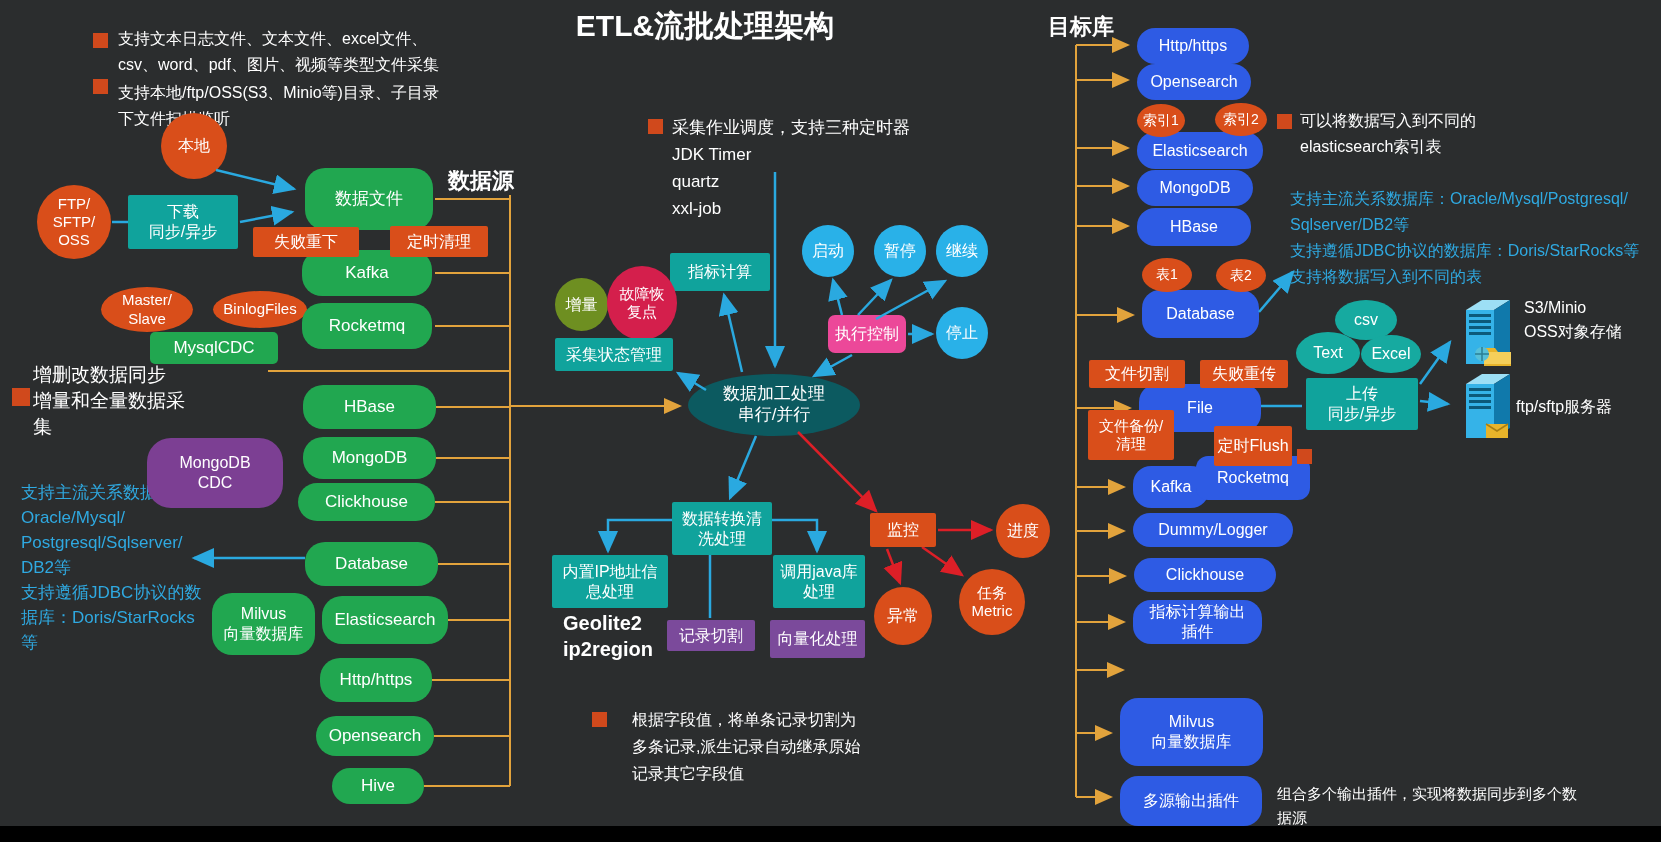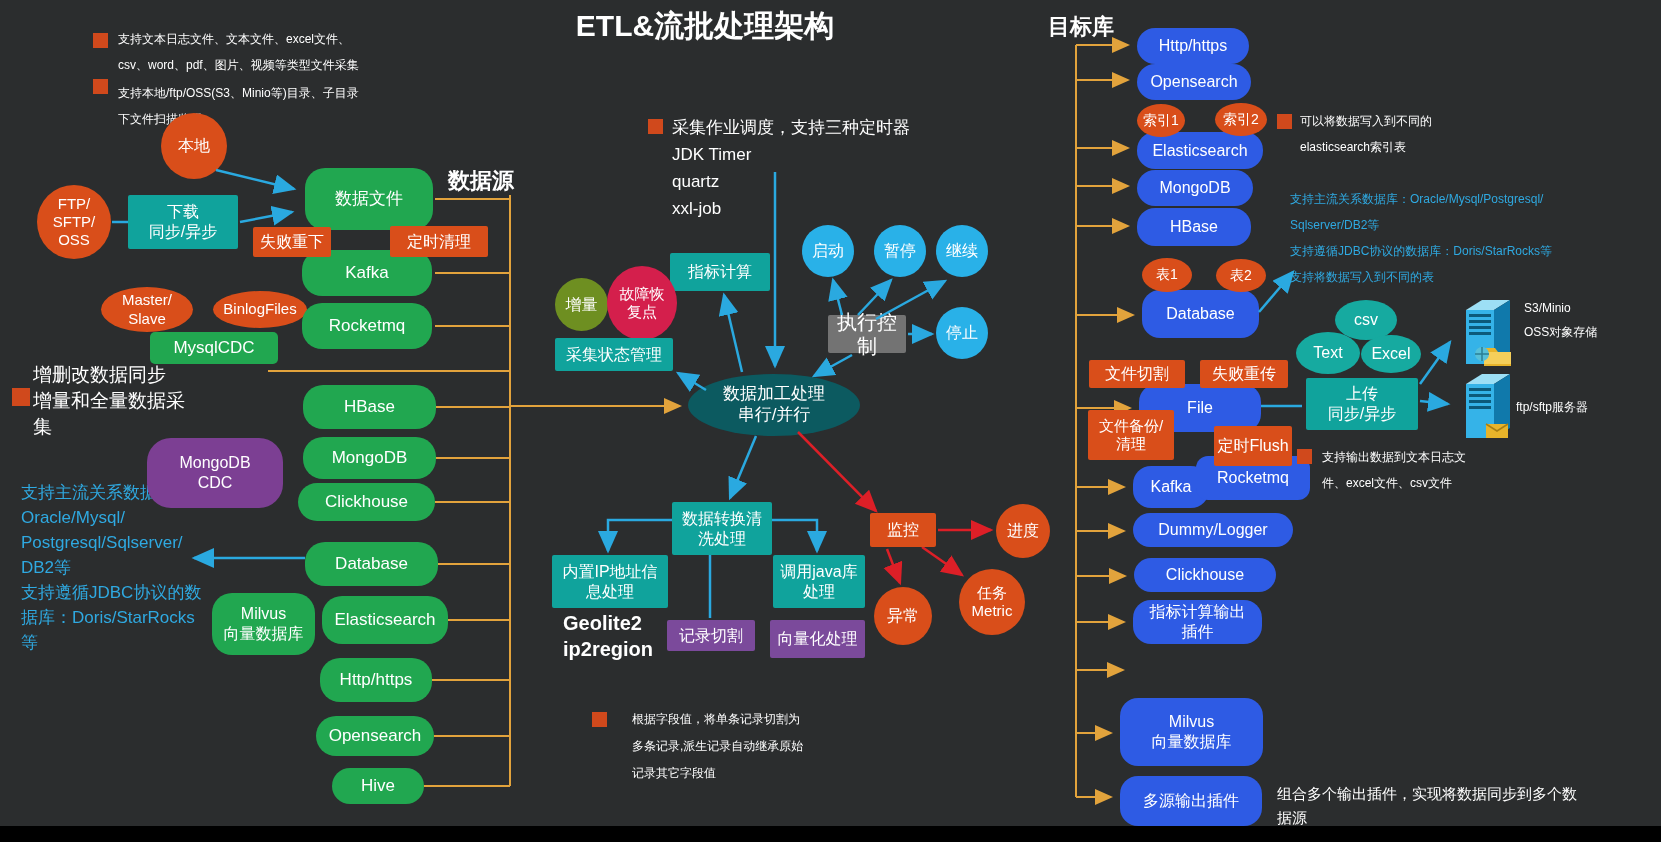--- a/index.html
+++ b/index.html
@@ -11,26 +11,26 @@
   .grnbox{background:#21a750;border-radius:5px;font-size:17px;}
   .org{background:#d94e1a;border-radius:2px;font-size:16px;z-index:5;}
   .orgc{background:#d94e1a;border-radius:50%;font-size:16px;}
   .orge{background:#d94e1a;border-radius:50%;font-size:15px;}
   .teal{background:#10a39c;border-radius:2px;font-size:16px;}
   .tealc{background:#16aaa0;border-radius:50%;font-size:16px;}
   .dkteal{background:#0c5a60;border-radius:50%;font-size:17px;}
   .olv{background:#6e8f21;border-radius:50%;font-size:16px;}
   .crim{background:#d41f4c;border-radius:50%;}
   .lblue{background:#29b1e8;border-radius:50%;font-size:16px;}
-  .lbluebox{background:#737373;border-radius:2px;font-size:20px;}
+  .lbluebox{background:#ec4899;border-radius:7px;font-size:16px;}
   .pur{background:#7b4a9b;border-radius:2px;font-size:16px;}
   .purb{background:#7c3f93;border-radius:24px;font-size:16px;}
   .blu{background:#2e5be4;border-radius:18px;font-size:16px;}
   .blubox{background:#2e5be4;border-radius:12px;font-size:16px;z-index:4;}
-  .note{position:absolute;color:#fff;white-space:pre-line;font-size:12px;line-height:26px;}
+  .note{position:absolute;color:#fff;white-space:pre-line;font-size:16px;line-height:26px;}
   .bnote{color:#2fa9e1;}
   .sq{position:absolute;width:15px;height:15px;background:#d0491c;z-index:6;}
   .hlabel{position:absolute;color:#fff;font-weight:bold;font-size:22px;}
   #title{position:absolute;left:480px;top:6px;width:450px;text-align:center;color:#fff;
          font-size:30px;font-weight:bold;}
   .overlay{position:absolute;left:0;top:0;z-index:1;}
   .server{position:absolute;z-index:3;}
   #botbar{position:absolute;left:0;top:826px;width:1661px;height:16px;background:#000;}
 </style>
 </head>
@@ -137,21 +137,21 @@
 据库：Doris/StarRocks
 等</div>
 
   <div class="n orgc" style="left:161px;top:113px;width:66px;height:66px">本地</div>
   <div class="n orgc" style="left:37px;top:185px;width:74px;height:74px;font-size:15px">FTP/
 SFTP/
 OSS</div>
   <div class="n teal" style="left:128px;top:195px;width:110px;height:54px">下载
 同步/异步</div>
   <div class="n grn" style="left:305px;top:168px;width:128px;height:62px">数据文件</div>
-  <div class="n org" style="left:253px;top:227px;width:78px;height:30px">失败重下</div>
+  <div class="n org" style="left:253px;top:227px;width:106px;height:30px">失败重下</div>
   <div class="n org" style="left:390px;top:226px;width:98px;height:31px">定时清理</div>
   <div class="hlabel" style="left:448px;top:166px">数据源</div>
   <div class="n grn" style="left:302px;top:250px;width:130px;height:46px">Kafka</div>
   <div class="n orge" style="left:101px;top:287px;width:92px;height:45px">Master/
 Slave</div>
   <div class="n orge" style="left:213px;top:291px;width:94px;height:37px">BinlogFiles</div>
   <div class="n grnbox" style="left:150px;top:332px;width:128px;height:32px">MysqlCDC</div>
   <div class="n grn" style="left:302px;top:303px;width:130px;height:46px">Rocketmq</div>
   <div class="n grn" style="left:303px;top:385px;width:133px;height:44px">HBase</div>
   <div class="n purb" style="left:147px;top:438px;width:136px;height:70px">MongoDB
@@ -265,22 +265,20 @@
       <path d="M34,52 l11,7 l11,-7" stroke="#a87f12" stroke-width="1.5" fill="none"></path>
     </g>
   </svg>
   <div class="note" style="left:1524px;top:296px;width:130px;line-height:24px">S3/Minio
 OSS对象存储</div>
   <div class="note" style="left:1516px;top:394px;width:140px">ftp/sftp服务器</div>
 
   <div class="n blu" style="left:1133px;top:466px;width:76px;height:42px">Kafka</div>
   <div class="n blubox" style="left:1196px;top:456px;width:114px;height:44px">Rocketmq</div>
   <div class="sq" style="left:1297px;top:449px"></div>
-  <div class="note" style="left:1322px;top:444px;width:230px">支持输出数据到文本日志文
-件、excel文件、csv文件</div>
   <div class="n blu" style="left:1133px;top:513px;width:160px;height:34px">Dummy/Logger</div>
   <div class="n blu" style="left:1134px;top:558px;width:142px;height:34px">Clickhouse</div>
   <div class="n blu" style="left:1133px;top:600px;width:129px;height:44px">指标计算输出
 插件</div>
   <div class="n blu" style="left:1120px;top:698px;width:143px;height:68px">Milvus
 向量数据库</div>
   <div class="n blu" style="left:1120px;top:776px;width:142px;height:50px">多源输出插件</div>
   <div class="note" style="left:1277px;top:782px;width:340px;font-size:15px;line-height:24px">组合多个输出插件，实现将数据同步到多个数
 据源</div>
 

